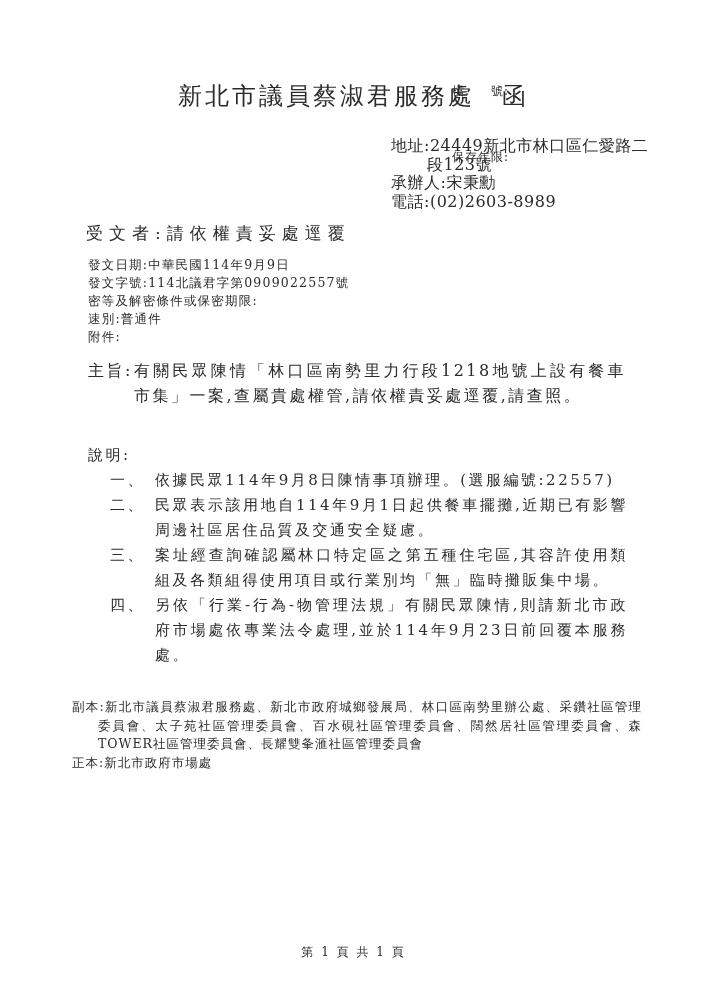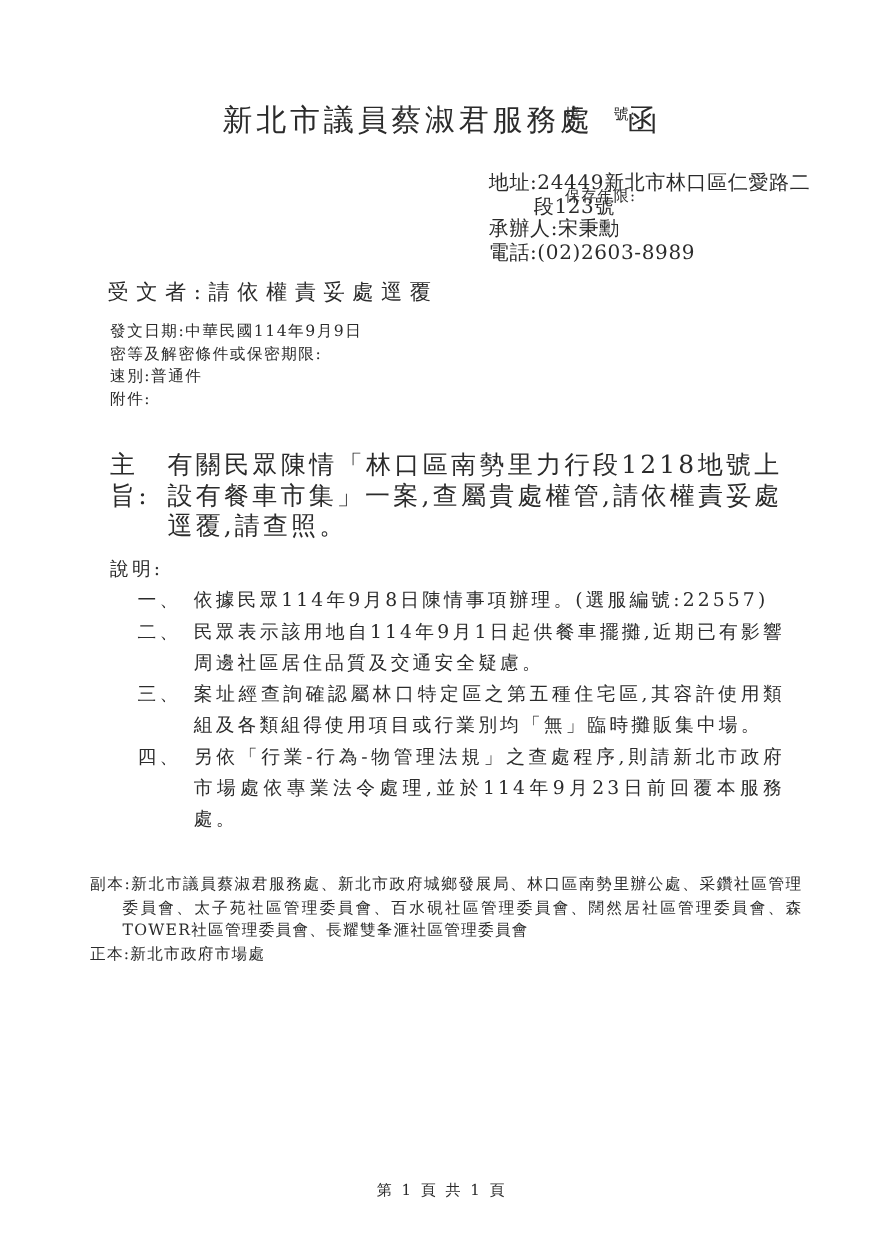--- a/index.html
+++ b/index.html
@@ -65,21 +65,21 @@
     line-height: 18px;
     letter-spacing: 1.2px;
   }
 
   
   .subject {
     position: absolute;
     top: 359px;
     left: 88px;
     width: 540px;
-    font-size: 20px;
+    font-size: 16px;
     line-height: 24.5px;
     letter-spacing: 2.5px;
     display: flex;
     align-items: flex-start;
   }
   .subject-label { flex: none; width: 46px; }
   .subject-text  { flex: none; width: 492px; text-align: justify; }
 
   
   .desc {
@@ -145,20 +145,21 @@
     <div>地址:24449新北市林口區仁愛路二</div>
     <div class="indent2">段123號</div>
     <div>承辦人:宋秉勳</div>
     <div>電話:(02)2603-8989</div>
   </div>
 
   <div class="recipient">受文者:請依權責妥處逕覆</div>
 
   <div class="meta">
     <div>發文日期:中華民國114年9月9日</div>
+    <div>發文字號:114北議君字第0909022557號</div>
     <div>密等及解密條件或保密期限:</div>
     <div>速別:普通件</div>
     <div>附件:</div>
   </div>
 
   <div class="subject">
     <div class="subject-label">主旨:</div>
     <div class="subject-text">有關民眾陳情「林口區南勢里力行段1218地號上設有餐車市集」一案,查屬貴處權管,請依權責妥處逕覆,請查照。</div>
   </div>
 
@@ -172,21 +173,21 @@
     <div class="desc-item">
       <div class="item-num">二、</div>
       <div class="item-text">民眾表示該用地自114年9月1日起供餐車擺攤,近期已有影響周邊社區居住品質及交通安全疑慮。</div>
     </div>
     <div class="desc-item">
       <div class="item-num">三、</div>
       <div class="item-text">案址經查詢確認屬林口特定區之第五種住宅區,其容許使用類組及各類組得使用項目或行業別均「無」臨時攤販集中場。</div>
     </div>
     <div class="desc-item">
       <div class="item-num">四、</div>
-      <div class="item-text">另依「行業-行為-物管理法規」之查處程序,則請新北市政府市場處依專業法令處理,並於114年9月23日前回覆本服務處。</div>
+      <div class="item-text">另依「行業-行為-物管理法規」有關民眾陳情,則請新北市政府市場處依專業法令處理,並於114年9月23日前回覆本服務處。</div>
     </div>
   </div>
 
   <div class="cc">
     <p class="cc-row"><span>副本:</span><span>新北市議員蔡淑君服務處、新北市政府城鄉發展局、林口區南勢里辦公處、采鑽社區管理委員會、太子苑社區管理委員會、百水硯社區管理委員會、闊然居社區管理委員會、森TOWER社區管理委員會、長耀雙夆滙社區管理委員會</span></p>
     <p class="cc-row"><span>正本:</span><span>新北市政府市場處</span></p>
   </div>
 
   <div class="footer">第 1 頁 共 1 頁</div>
 

